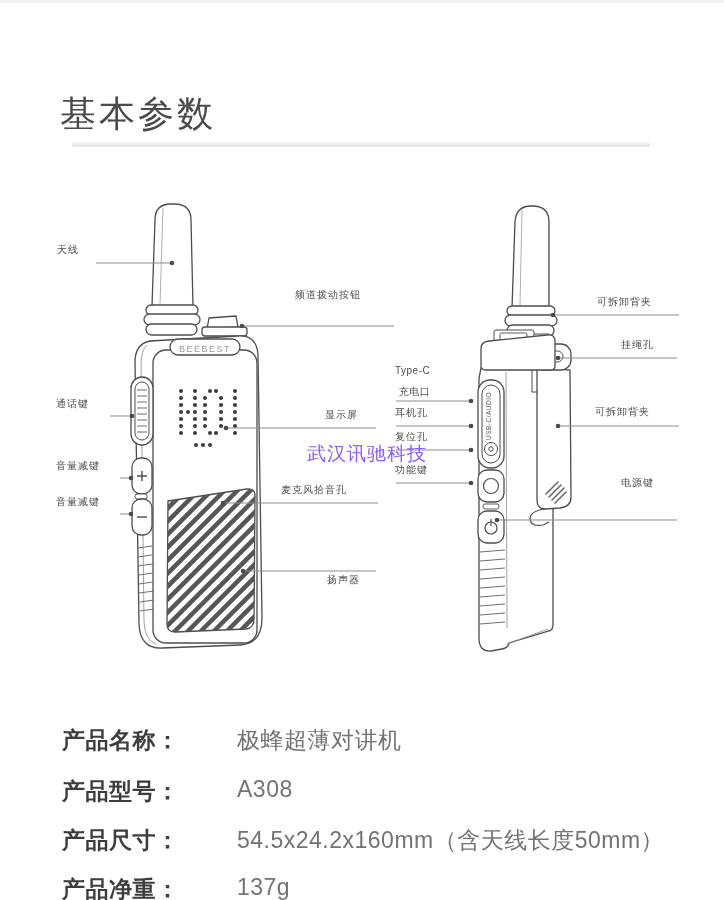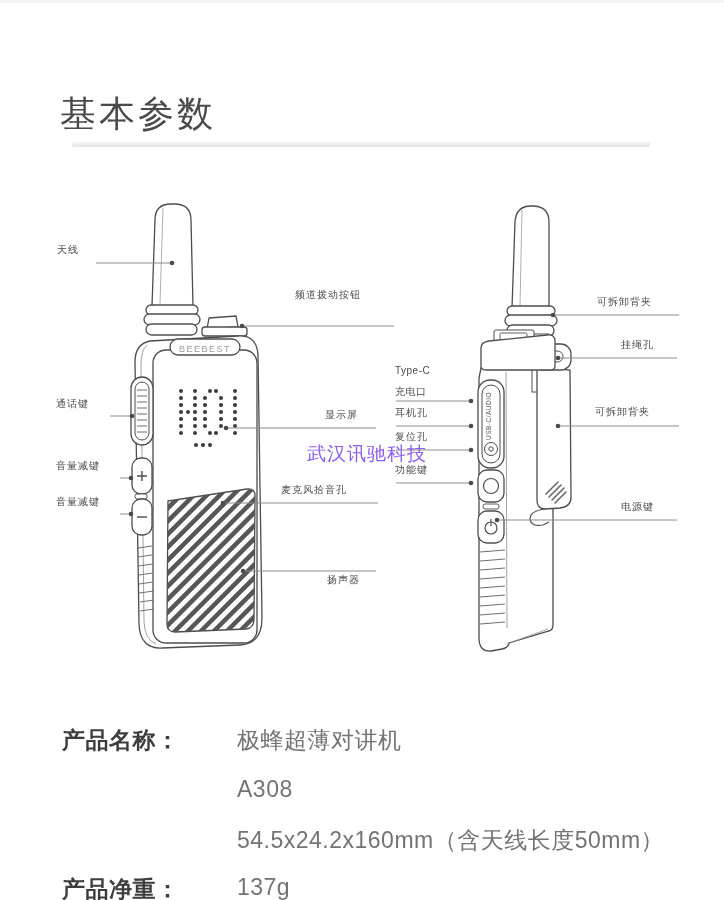--- a/index.html
+++ b/index.html
@@ -14,21 +14,21 @@
   }
   .divider{
     position:absolute;left:72px;top:142px;width:578px;height:5px;
     background:linear-gradient(#f3f3f3,#e4e4e4);border-radius:2px;
   }
   svg{position:absolute;left:0;top:0;}
   .callout{
     position:absolute;font-size:10px;color:#4a4a4a;letter-spacing:1px;
     line-height:18px;white-space:nowrap;
   }
-  .callout.two-line{line-height:21px;letter-spacing:0.5px;}
+  .callout.two-line{line-height:21px;letter-spacing:0.5px;text-align:right;}
   .watermark{
     position:absolute;left:307px;top:441px;font-size:19px;color:#8b5cf6;
     letter-spacing:1px;white-space:nowrap;z-index:5;
   }
   .specs{position:absolute;left:0;top:712px;width:724px;}
   .spec-row{position:absolute;left:0;width:720px;height:30px;}
   .spec-label{
     position:absolute;left:62px;font-size:23px;color:#3d3d3d;font-weight:600;
     letter-spacing:0.5px;white-space:nowrap;
   }
@@ -234,33 +234,35 @@
   <div class="callout two-line" style="left:395px;top:360px">
     <div>Type-C</div>
     <div>充电口</div>
   </div>
   <div class="callout" style="left:395px;top:404px">耳机孔</div>
   <div class="callout" style="left:395px;top:428px">复位孔</div>
   <div class="callout" style="left:395px;top:461px">功能键</div>
   <div class="callout" style="left:597px;top:293px">可拆卸背夹</div>
   <div class="callout" style="left:621px;top:336px">挂绳孔</div>
   <div class="callout" style="left:595px;top:403px">可拆卸背夹</div>
-  <div class="callout" style="left:621px;top:498px">电源键</div>
+  <div class="callout" style="left:621px;top:474px">电源键</div>
 
   <div class="watermark">武汉讯驰科技</div>
 
   <div class="specs">
     <div class="spec-row" style="top:13px">
       <span class="spec-label">产品名称：</span>
       <span class="spec-value">极蜂超薄对讲机</span>
     </div>
     <div class="spec-row" style="top:64px">
+      <span class="spec-label">产品型号：</span>
       <span class="spec-value">A308</span>
     </div>
     <div class="spec-row" style="top:113px">
+      <span class="spec-label">产品尺寸：</span>
       <span class="spec-value">54.5x24.2x160mm（含天线长度50mm）</span>
     </div>
     <div class="spec-row" style="top:162px">
       <span class="spec-label">产品净重：</span>
       <span class="spec-value">137g</span>
     </div>
   </div>
 </div>
 
 </body></html>

